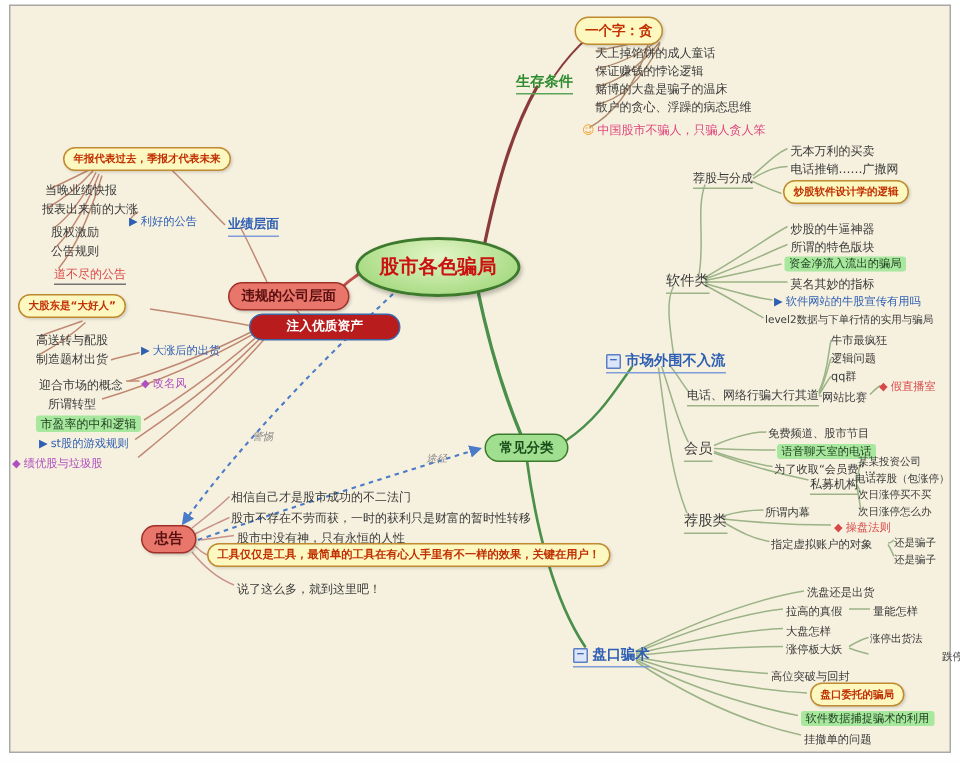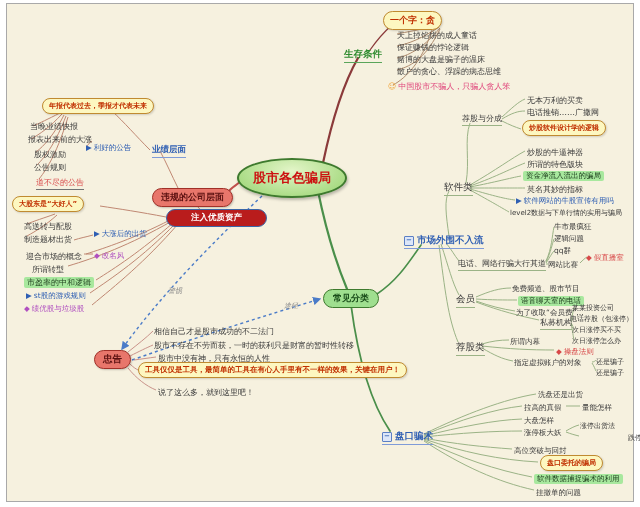--- a/index.html
+++ b/index.html
@@ -172,21 +172,21 @@
   </div>
   <div class="node leaf" style="left:26px;top:251px;">迎合市场的概念</div>
   <div class="node leaf txt-magenta fs75" style="left:94px;top:251px;">
     <span class="icon">◆</span><span>改名风</span>
   </div>
   <div class="node leaf" style="left:32px;top:264px;">所谓转型</div>
   <div class="node leaf hl-green" style="left:24px;top:277px;">市盈率的中和逻辑</div>
   <div class="node leaf txt-blue fs75" style="left:26px;top:291px;">
     <span class="icon">▶</span><span>st股的游戏规则</span>
   </div>
-  <div class="node leaf txt-magenta fs75" style="left:24px;top:304px;">
+  <div class="node leaf txt-magenta fs75" style="left:8px;top:304px;">
     <span class="icon">◆</span><span>绩优股与垃圾股</span>
   </div>
 
   <div class="node oval-red" style="left:94px;top:350px;font-size:9.5px;">忠告</div>
   <div class="node leaf" style="left:154px;top:340px;">股市不存在不劳而获，一时的获利只是财富的暂时性转移</div>
   <div class="node leaf" style="left:154px;top:326px;">相信自己才是股市成功的不二法门</div>
   <div class="node leaf" style="left:158px;top:353px;">股市中没有神，只有永恒的人性</div>
   <div class="node oval-yellow fs75" style="left:138px;top:362px;">工具仅仅是工具，最简单的工具在有心人手里有不一样的效果，关键在用户！</div>
   <div class="node leaf" style="left:158px;top:387px;">说了这么多，就到这里吧！</div>
 

